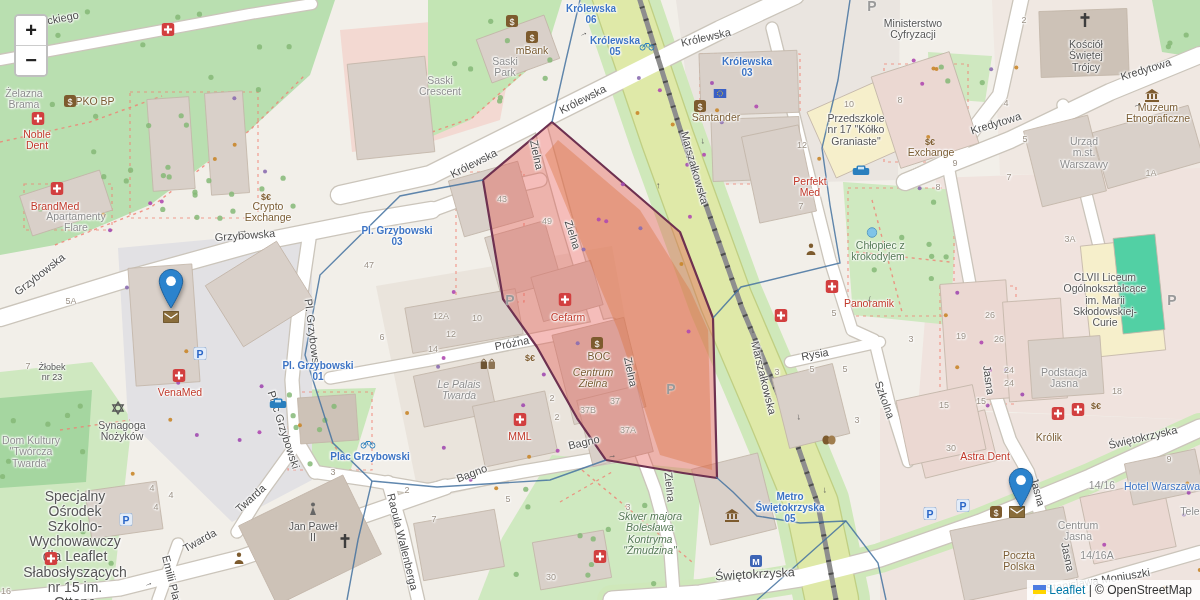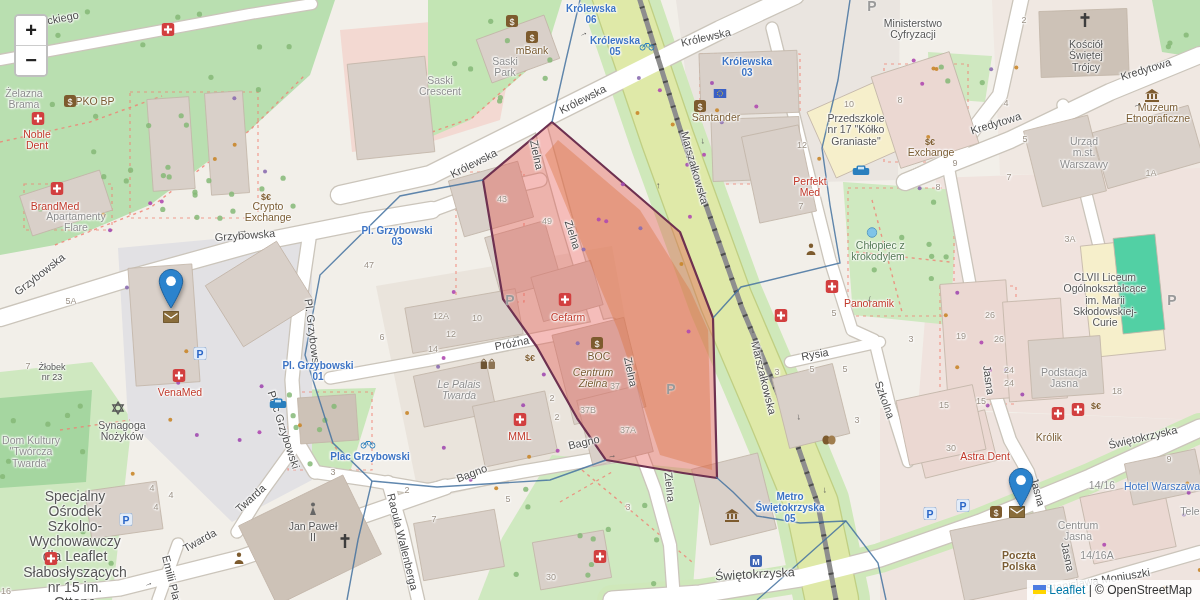--- a/index.html
+++ b/index.html
@@ -356,21 +356,21 @@
       <div class="lbl street" style="left: 815px; top: 355px; transform: translate(-50%, -50%) rotate(-10deg);">Rysia</div>
       <div class="lbl street" style="left: 1146px; top: 70px; transform: translate(-50%, -50%) rotate(-17deg);">Kredytowa</div>
       <div class="lbl street" style="left: 996px; top: 124px; transform: translate(-50%, -50%) rotate(-17deg);">Kredytowa</div>
       <div class="lbl street" style="left: 1143px; top: 438px; transform: translate(-50%, -50%) rotate(-13deg);">Świętokrzyska</div>
       <div class="lbl street" style="left: 755px; top: 575px; transform: translate(-50%, -50%) rotate(-3deg); font-size: 12.5px;">Świętokrzyska</div>
       <div class="lbl street" style="left: 60px; top: 19px; transform: translate(-50%, -50%) rotate(-11deg);">eckiego</div>
       <div class="lbl street" style="left: 1098px; top: 581px; transform: translate(-50%, -50%) rotate(-9deg);">Stanisława Moniuszki</div>
       <div class="lbl num" style="left: 502px; top: 200px; transform: translate(-50%, -50%);">43</div>
       <div class="lbl num" style="left: 547px; top: 222px; transform: translate(-50%, -50%);">49</div>
       <div class="lbl num" style="left: 369px; top: 266px; transform: translate(-50%, -50%);">47</div>
-      <div class="lbl num" style="left: 615px; top: 387px; transform: translate(-50%, -50%);">37</div>
+      <div class="lbl num" style="left: 615px; top: 402px; transform: translate(-50%, -50%);">37</div>
       <div class="lbl num" style="left: 628px; top: 431px; transform: translate(-50%, -50%);">37A</div>
       <div class="lbl num" style="left: 588px; top: 411px; transform: translate(-50%, -50%);">37B</div>
       <div class="lbl num" style="left: 441px; top: 317px; transform: translate(-50%, -50%);">12A</div>
       <div class="lbl num" style="left: 477px; top: 319px; transform: translate(-50%, -50%);">10</div>
       <div class="lbl num" style="left: 451px; top: 335px; transform: translate(-50%, -50%);">12</div>
       <div class="lbl num" style="left: 433px; top: 350px; transform: translate(-50%, -50%);">14</div>
       <div class="lbl num" style="left: 382px; top: 338px; transform: translate(-50%, -50%);">6</div>
       <div class="lbl num" style="left: 552px; top: 399px; transform: translate(-50%, -50%);">2</div>
       <div class="lbl num" style="left: 557px; top: 418px; transform: translate(-50%, -50%);">2</div>
       <div class="lbl num" style="left: 407px; top: 491px; transform: translate(-50%, -50%);">2</div>
@@ -488,20 +488,26 @@
         <div>Jasna</div>
       </div>
       <div class="lbl place" style="left: 313px; top: 532px; transform: translate(-50%, -50%); color: rgb(85, 85, 85);">
         <div>Jan Paweł</div>
         <div>II</div>
       </div>
       <div class="lbl place" style="left: 122px; top: 431px; transform: translate(-50%, -50%); color: rgb(85, 85, 85);">
         <div>Synagoga</div>
         <div>Nożyków</div>
       </div>
+      <div class="lbl place ital" style="left: 650px; top: 534px; transform: translate(-50%, -50%); color: rgb(86, 122, 86);">
+        <div>Skwer majora</div>
+        <div>Bolesława</div>
+        <div>Kontryma</div>
+        <div>"Żmudzina"</div>
+      </div>
       <div class="lbl place" style="left: 878px; top: 251px; transform: translate(-50%, -50%); color: rgb(86, 122, 86); text-align: right;">
         <div>Chłopiec z</div>
         <div>krokodylem</div>
       </div>
       <div class="lbl place" style="left: 856px; top: 130px; transform: translate(-50%, -50%); color: rgb(85, 85, 85);">
         <div>Przedszkole</div>
         <div>nr 17 "Kółko</div>
         <div>Graniaste"</div>
       </div>
       <div class="lbl place" style="left: 1105px; top: 300px; transform: translate(-50%, -50%); color: rgb(85, 85, 85);">
@@ -546,21 +552,21 @@
       <div class="lbl place" style="left: 268px; top: 212px; transform: translate(-50%, -50%); color: rgb(122, 92, 51);">
         <div>Crypto</div>
         <div>Exchange</div>
       </div>
       <div class="lbl place" style="left: 95px; top: 102px; transform: translate(-50%, -50%); color: rgb(122, 92, 51);">
         <div>PKO BP</div>
       </div>
       <div class="lbl place" style="left: 1049px; top: 438px; transform: translate(-50%, -50%); color: rgb(122, 92, 51);">
         <div>Królik</div>
       </div>
-      <div class="lbl place" style="left: 1019px; top: 561px; transform: translate(-50%, -50%); color: rgb(122, 92, 51); font-weight: bold;">
+      <div class="lbl place" style="left: 1019px; top: 561px; transform: translate(-50%, -50%); color: rgb(122, 92, 51);">
         <div>Poczta</div>
         <div>Polska</div>
       </div>
       <div class="lbl place" style="left: 599px; top: 357px; transform: translate(-50%, -50%); color: rgb(122, 92, 51);">
         <div>BOC</div>
       </div>
       <div class="lbl place" style="left: 1162px; top: 487px; transform: translate(-50%, -50%); color: rgb(61, 116, 196);">
         <div>Hotel Warszawa</div>
       </div>
       <div class="lbl place" style="left: 55px; top: 207px; transform: translate(-50%, -50%); color: rgb(192, 57, 43);">

